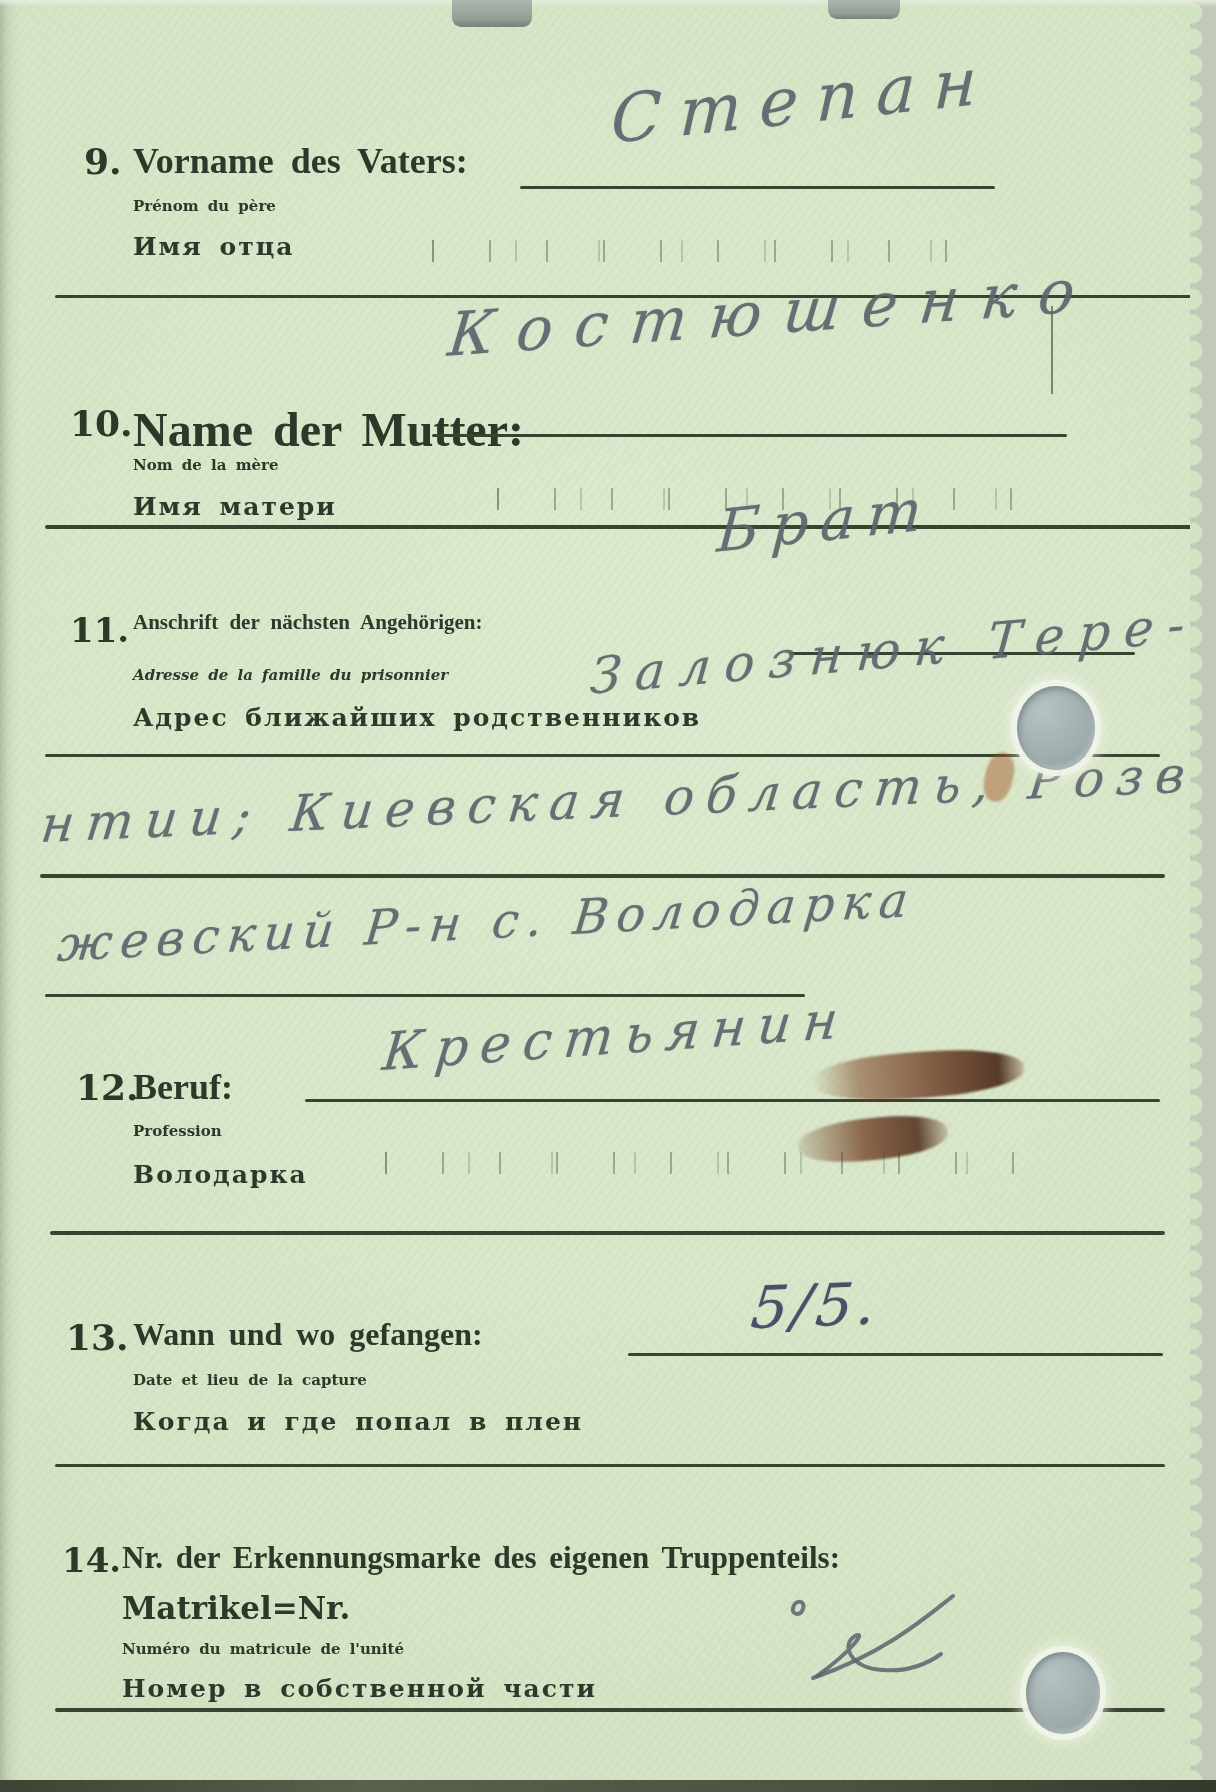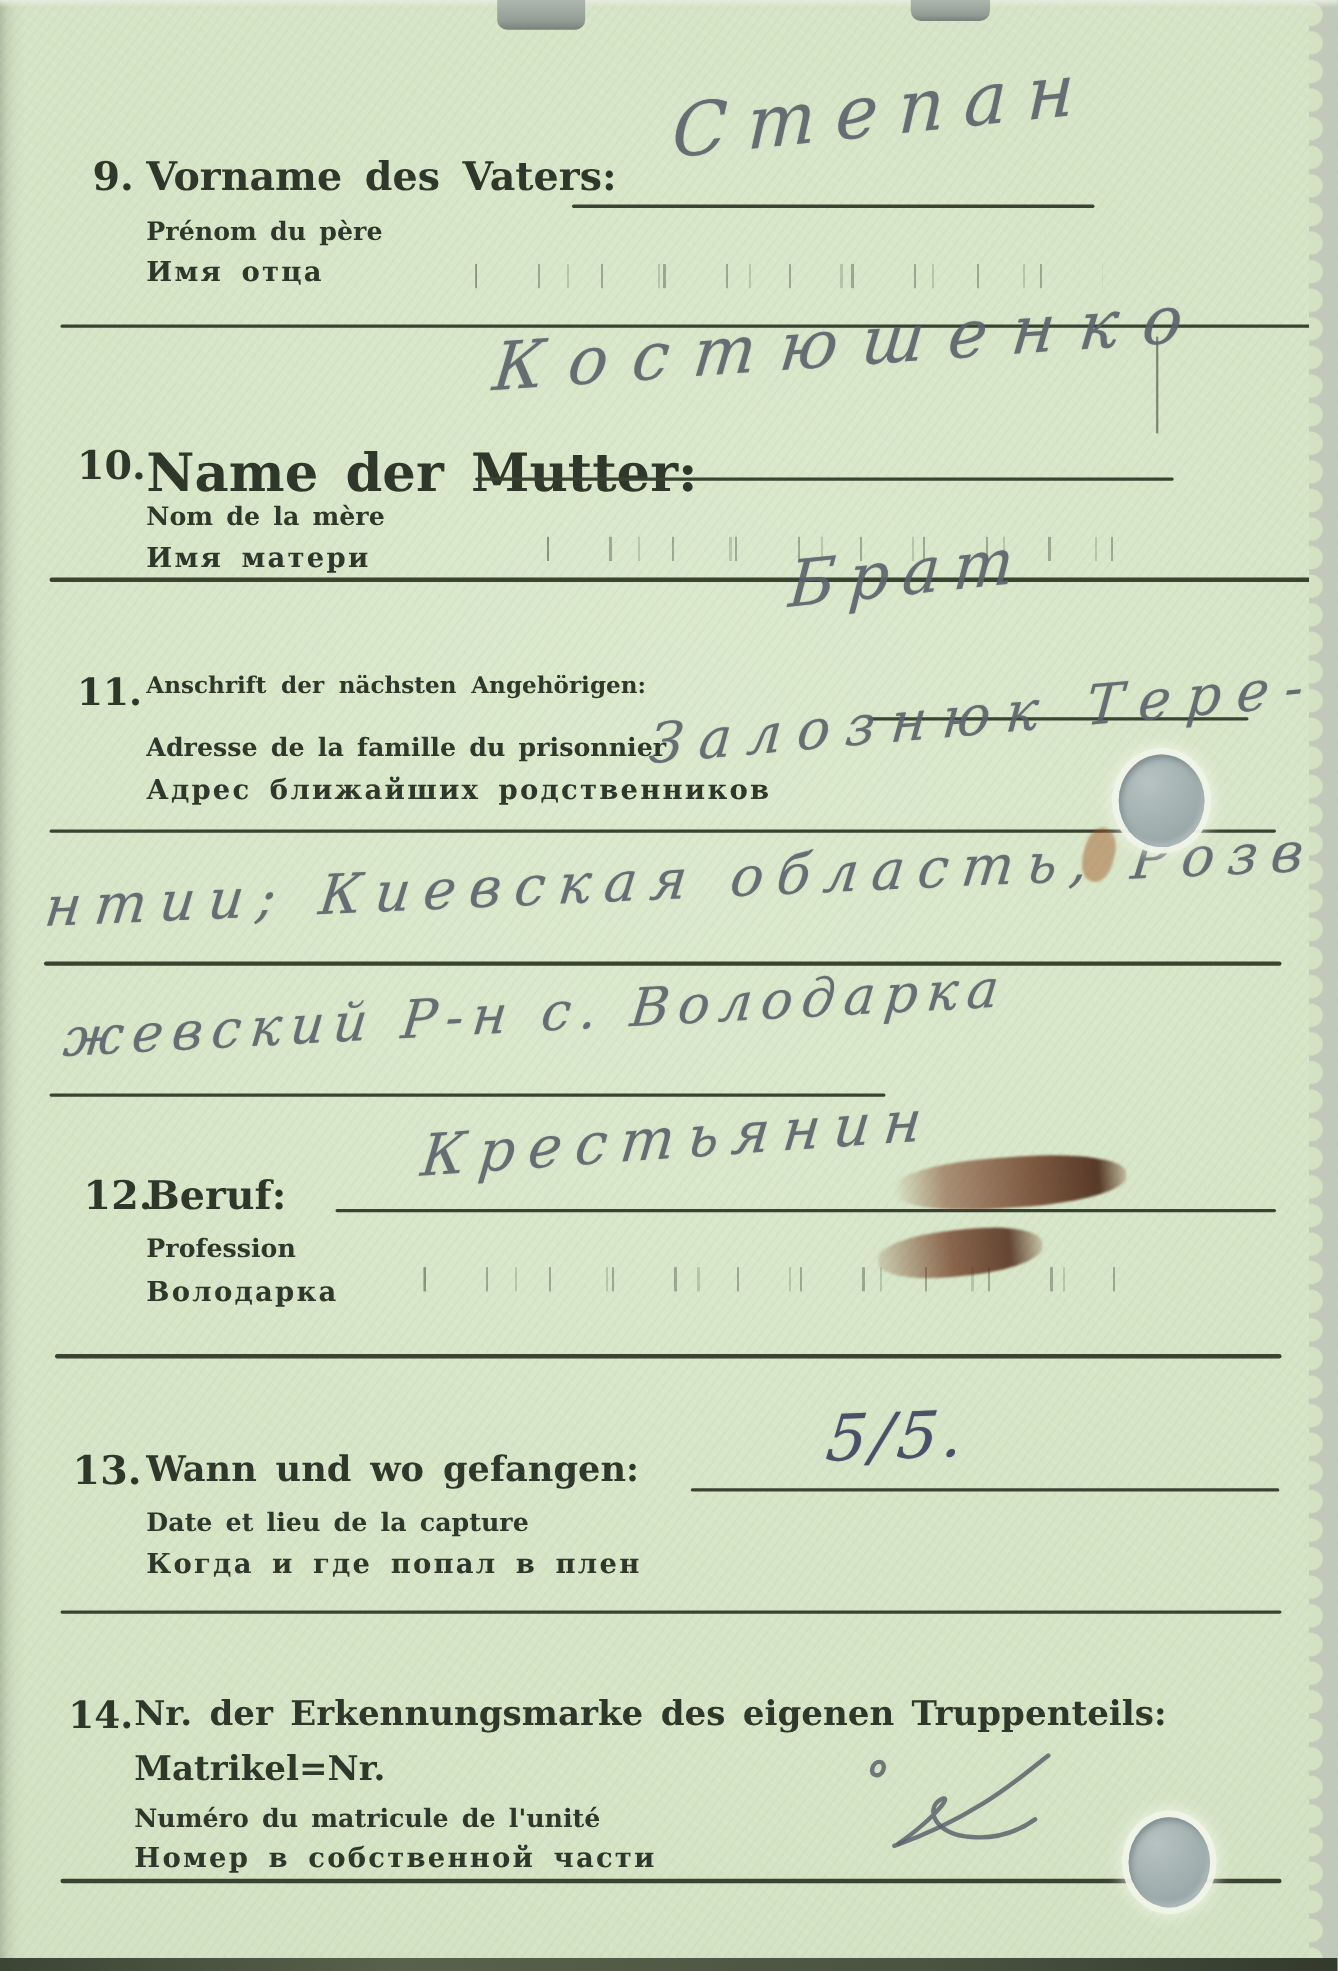--- a/index.html
+++ b/index.html
@@ -7,22 +7,22 @@
         font-family:"DejaVu Serif","Liberation Serif",serif;}
   #paper{position:absolute;inset:0;
         background:radial-gradient(120% 90% at 50% 40%, #dbe9cd 0%, #d6e4c6 55%, #cfdfbf 100%);
         box-shadow:inset 14px 0 18px -12px rgba(60,70,55,.35),
                    inset -6px 0 12px -8px rgba(60,70,55,.12),
                    inset 0 -8px 12px -6px rgba(40,50,40,.25);}
   #grain{position:absolute;inset:0;pointer-events:none;
         background-image:repeating-linear-gradient(37deg, rgba(255,255,255,.035) 0 3px, transparent 3px 9px),
                          repeating-linear-gradient(127deg, rgba(60,90,50,.03) 0 2px, transparent 2px 7px);}
   .num,.de,.de2,.fr,.ru{position:absolute;color:#2f372b;white-space:nowrap;font-weight:bold;}
-  .de{word-spacing:8px;}
-  .fr{font-size:23px;word-spacing:4px;}
+  .de{word-spacing:8px;font-family:Liberation Serif, serif;}
+  .fr{font-size:15px;word-spacing:4px;}
   .ru{font-size:25px;letter-spacing:2px;word-spacing:6px;}
   .rule{position:absolute;background:#3a4232;border-radius:2px;height:3px;}
   .ticks{position:absolute;height:22px;opacity:.85;
         background-image:repeating-linear-gradient(90deg, rgba(40,50,38,.40) 0 2px, transparent 2px 57px),
                          repeating-linear-gradient(90deg, rgba(40,50,38,.22) 0 2px, transparent 2px 83px);}
   .hw{position:absolute;font-style:italic;color:rgba(92,99,108,.85);white-space:nowrap;
       text-shadow:0 0 1px rgba(92,99,108,.45);transform-origin:left bottom;}
   .ink{color:rgba(68,74,100,.92);text-shadow:0 0 1px rgba(68,74,100,.5);}
   .hole{position:absolute;border-radius:50%;
         background:radial-gradient(circle at 35% 30%, #b7c2c2, #9fadad 60%, #8a989c);
@@ -66,21 +66,21 @@
     <div class="rule" style="left:432px;top:434px;width:635px;"></div>
     <div class="ticks" style="left:497px;top:488px;width:515px;"></div>
     <div class="vmark" style="left:1051px;top:306px;width:2px;height:88px;"></div>
     <div class="hw" style="left:445px;top:300px;font-size:60px;letter-spacing:22px;transform:rotate(-4deg) skewX(-10deg);">Костюшенко</div>
   </div>
   <div class="rule" style="left:45px;top:525px;width:1150px;height:4px;"></div>
 
   <div>
     <div class="num" style="left:70px;top:610px;font-size:34px;">11.</div>
     <div class="de" style="left:133px;top:610px;font-size:21px;word-spacing:6px;">Anschrift der nächsten Angehörigen:</div>
-    <div class="fr" style="left:133px;top:666px;">Adresse de la famille du prisonnier</div>
+    <div class="fr" style="left:133px;top:666px;font-style:italic;">Adresse de la famille du prisonnier</div>
     <div class="ru" style="left:133px;top:703px;">Адрес ближайших родственников</div>
     <div class="rule" style="left:790px;top:652px;width:345px;"></div>
     <div class="rule" style="left:45px;top:754px;width:1115px;"></div>
     <div class="rule" style="left:40px;top:874px;width:1125px;height:4px;"></div>
     <div class="rule" style="left:45px;top:994px;width:760px;"></div>
     <div class="hw" style="left:715px;top:498px;font-size:58px;letter-spacing:12px;transform:rotate(-6deg) skewX(-10deg);">Брат</div>
     <div class="hw" style="left:588px;top:648px;font-size:50px;letter-spacing:14px;transform:rotate(-5deg) skewX(-10deg);">Залознюк Тере-</div>
     <div class="hw" style="left:38px;top:796px;font-size:50px;letter-spacing:12px;transform:rotate(-2.5deg) skewX(-9deg);">нтии; Киевская область, Розв-</div>
     <div class="hw" style="left:55px;top:916px;font-size:48px;letter-spacing:8px;transform:rotate(-3deg) skewX(-9deg);">жевский Р-н с. Володарка</div>
     <div class="stain" style="left:985px;top:752px;width:28px;height:50px;transform:rotate(14deg);background:rgba(158,80,32,.45);"></div>

